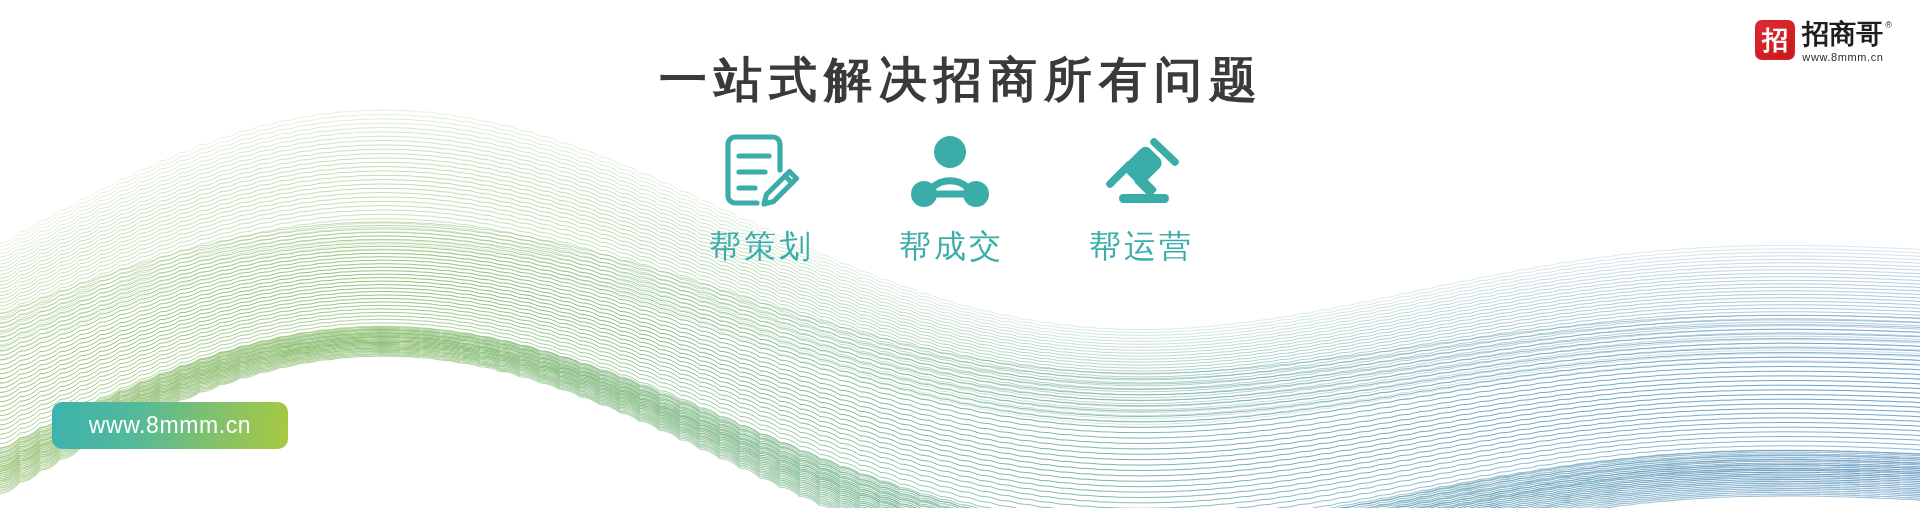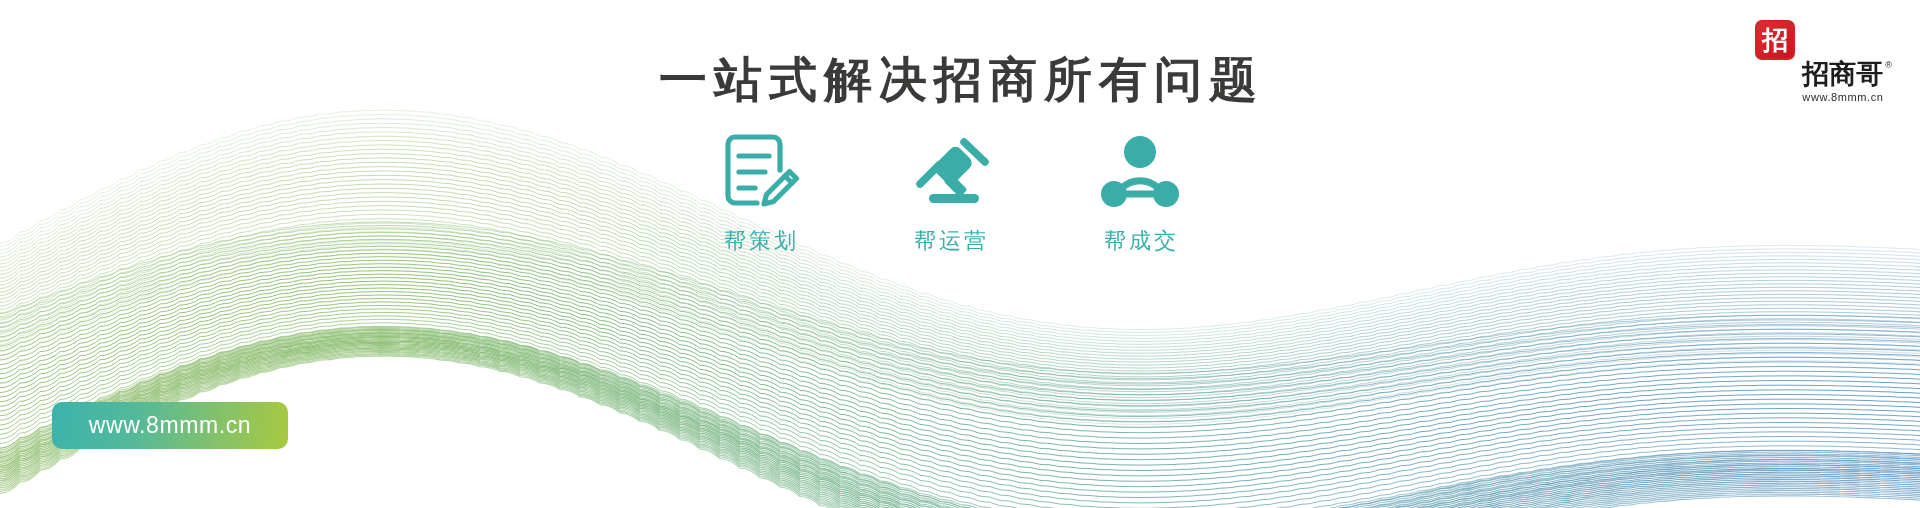--- a/index.html
+++ b/index.html
@@ -62,21 +62,20 @@
   #logo-text-block {
     margin-left: 7px;
     display: flex;
     flex-direction: column;
     justify-content: flex-start;
   }
   #logo-wordmark-row {
     display: flex;
     align-items: flex-start;
     line-height: 1;
-    margin-top: 40px;
   }
   #logo-wordmark {
     font-size: 27px;
     font-weight: bold;
     color: #1d1d1d;
     letter-spacing: 0px;
     line-height: 1.05;
     font-family: "DejaVu Sans", "Liberation Sans", sans-serif;
   }
   #logo-reg {
@@ -133,21 +132,21 @@
     align-items: center;
   }
   .service-icon {
     height: 82px;
     display: flex;
     align-items: center;
     justify-content: center;
   }
   .service-label {
     margin-top: 18px;
-    font-size: 22px;
+    font-size: 32px;
     color: #3aada9;
     letter-spacing: 3px;
     text-indent: 3px;
     font-weight: normal;
     line-height: 1;
     font-family: "DejaVu Sans", "Liberation Sans", sans-serif;
   }
 
   
   #url-pill {
@@ -318,51 +317,51 @@
           <path d="M72.5 41.5 l7 7 -23 23 -9.5 2.5 2.5 -9.5 z"></path>
           <path d="M68 46 l7 7"></path>
         </svg>
       </div>
       <div class="service-label">帮策划</div>
     </div>
 
 
     <div class="service-item">
       <div class="service-icon">
+        <svg width="86" height="82" viewBox="0 0 86 82" xmlns="http://www.w3.org/2000/svg">
+          <g fill="none" stroke="#3aada9" stroke-width="7">
+            <path d="M25 58 A26 26 0 0 1 61 58"></path>
+            <path d="M22 64 H64"></path>
+          </g>
+          <g fill="#3aada9">
+            <circle cx="43" cy="22" r="16"></circle>
+            <circle cx="17" cy="64" r="13"></circle>
+            <circle cx="69" cy="64" r="13"></circle>
+          </g>
+        </svg>
+      </div>
+      <div class="service-label">帮成交</div>
+    </div>
+
+    <div class="service-item">
+      <div class="service-icon">
         <svg width="88" height="82" viewBox="0 0 88 82" xmlns="http://www.w3.org/2000/svg" xmlns:xlink="http://www.w3.org/1999/xlink">
           <g fill="none" stroke="#3aada9" stroke-width="7.5" stroke-linecap="round">
             <path d="M58 12 L79 32"></path>
             <path d="M14 54 L33 35"></path>
           </g>
           <g fill="#3aada9">
             <rect x="30" y="22" width="34" height="27" rx="7" transform="rotate(-45 47 35.5)"></rect>
             <rect x="44" y="44" width="11" height="23" rx="3" transform="rotate(-45 49.5 55.5)"></rect>
             <rect x="23" y="64" width="50" height="9" rx="4.5"></rect>
           </g>
         </svg>
       </div>
       <div class="service-label">帮运营</div>
     </div>
 
-    <div class="service-item">
-      <div class="service-icon">
-        <svg width="86" height="82" viewBox="0 0 86 82" xmlns="http://www.w3.org/2000/svg">
-          <g fill="none" stroke="#3aada9" stroke-width="7">
-            <path d="M25 58 A26 26 0 0 1 61 58"></path>
-            <path d="M22 64 H64"></path>
-          </g>
-          <g fill="#3aada9">
-            <circle cx="43" cy="22" r="16"></circle>
-            <circle cx="17" cy="64" r="13"></circle>
-            <circle cx="69" cy="64" r="13"></circle>
-          </g>
-        </svg>
-      </div>
-      <div class="service-label">帮成交</div>
-    </div>
-
   </div>
 
   <div id="url-pill">
     <span id="url-pill-text">www.8mmm.cn</span>
   </div>
 
 </div>
 
 </body></html>

